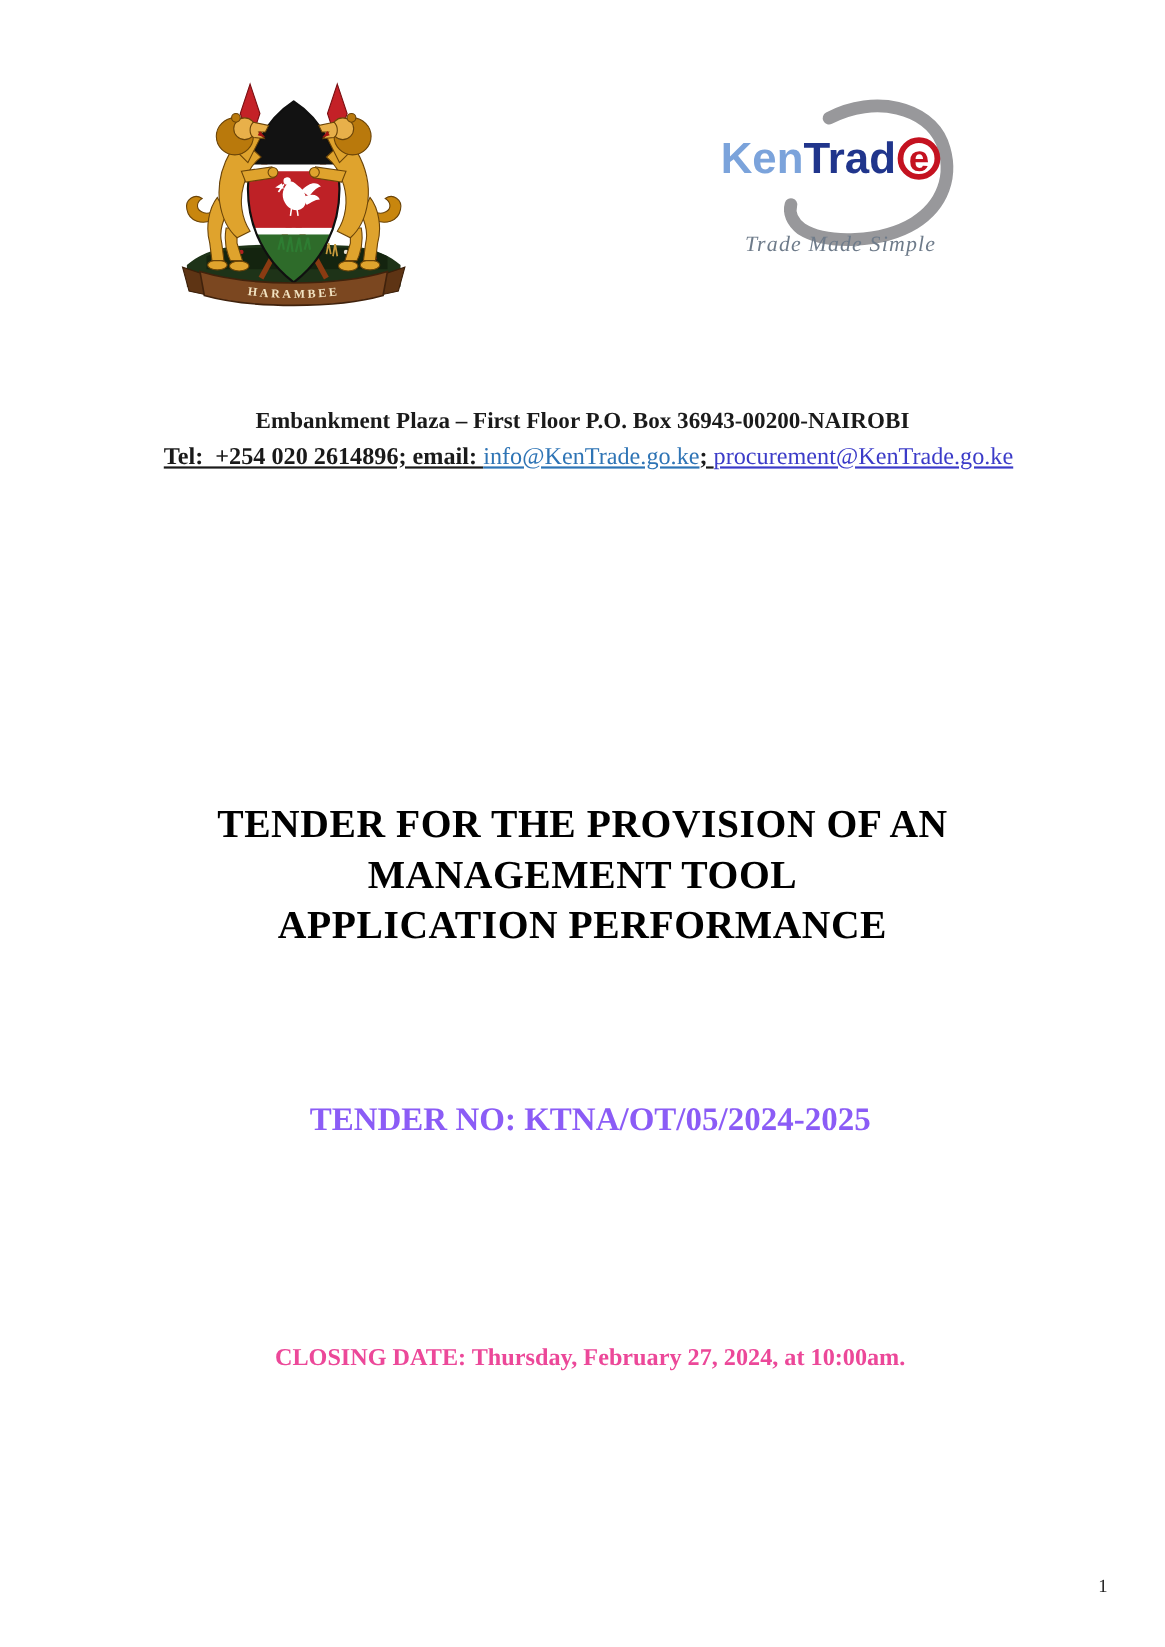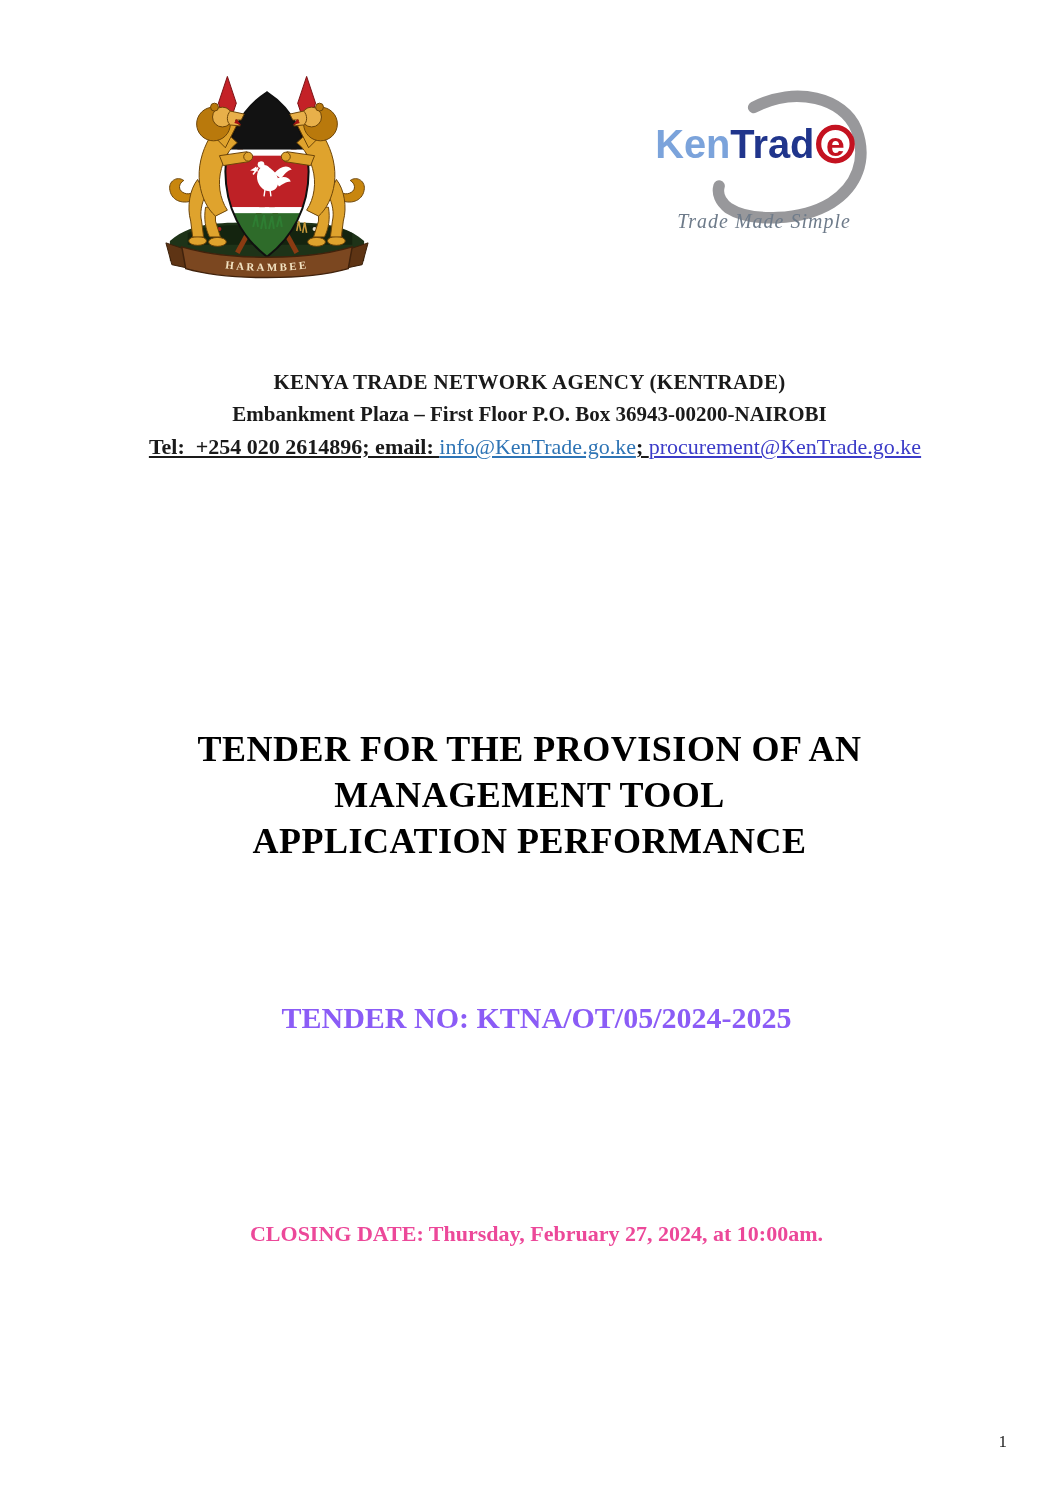--- a/index.html
+++ b/index.html
@@ -131,21 +131,20 @@
     <path d="M118,26 C158,5 204,17 216,47 C227,76 216,102 192,117 C164,134 116,136 94,122 C86,116 83,108 85,101" fill="none" stroke="#98989B" stroke-width="11" stroke-linecap="round"></path>
     <text x="24" y="74" font-family="'Liberation Sans', sans-serif" font-weight="bold" font-size="38">
       <tspan fill="#7BA3DB">Ken</tspan><tspan fill="#20358C">Trad</tspan>
     </text>
     <circle cx="196" cy="61" r="16" fill="#FFFFFF" stroke="#C41220" stroke-width="5"></circle>
     <text x="196" y="72" text-anchor="middle" font-size="32" font-weight="bold" fill="#C41220" font-family="'Liberation Sans', sans-serif">e</text>
     <text x="128" y="141" text-anchor="middle" font-size="19" font-style="italic" fill="#6E7B8A" font-family="'Liberation Serif', serif" letter-spacing="1">Trade Made Simple</text>
   </svg>
 
   <div class="header-block">
-    <div class="h-line1">KENYA TRADE NETWORK AGENCY (KENTRADE)</div>
     <div class="h-line2">Embankment Plaza – First Floor P.O. Box 36943-00200-NAIROBI</div>
     <div class="h-line3"><span class="contact-prefix">Tel:  +254 020 2614896; email: </span><a class="email-link-1">info@KenTrade.go.ke</a><span class="contact-sep">; </span><a class="email-link-2">procurement@KenTrade.go.ke</a></div>
   </div>
 
   <div class="title-block">
     <div>TENDER FOR THE PROVISION OF AN</div>
     <div>MANAGEMENT TOOL</div>
     <div>APPLICATION PERFORMANCE</div>
   </div>
 

